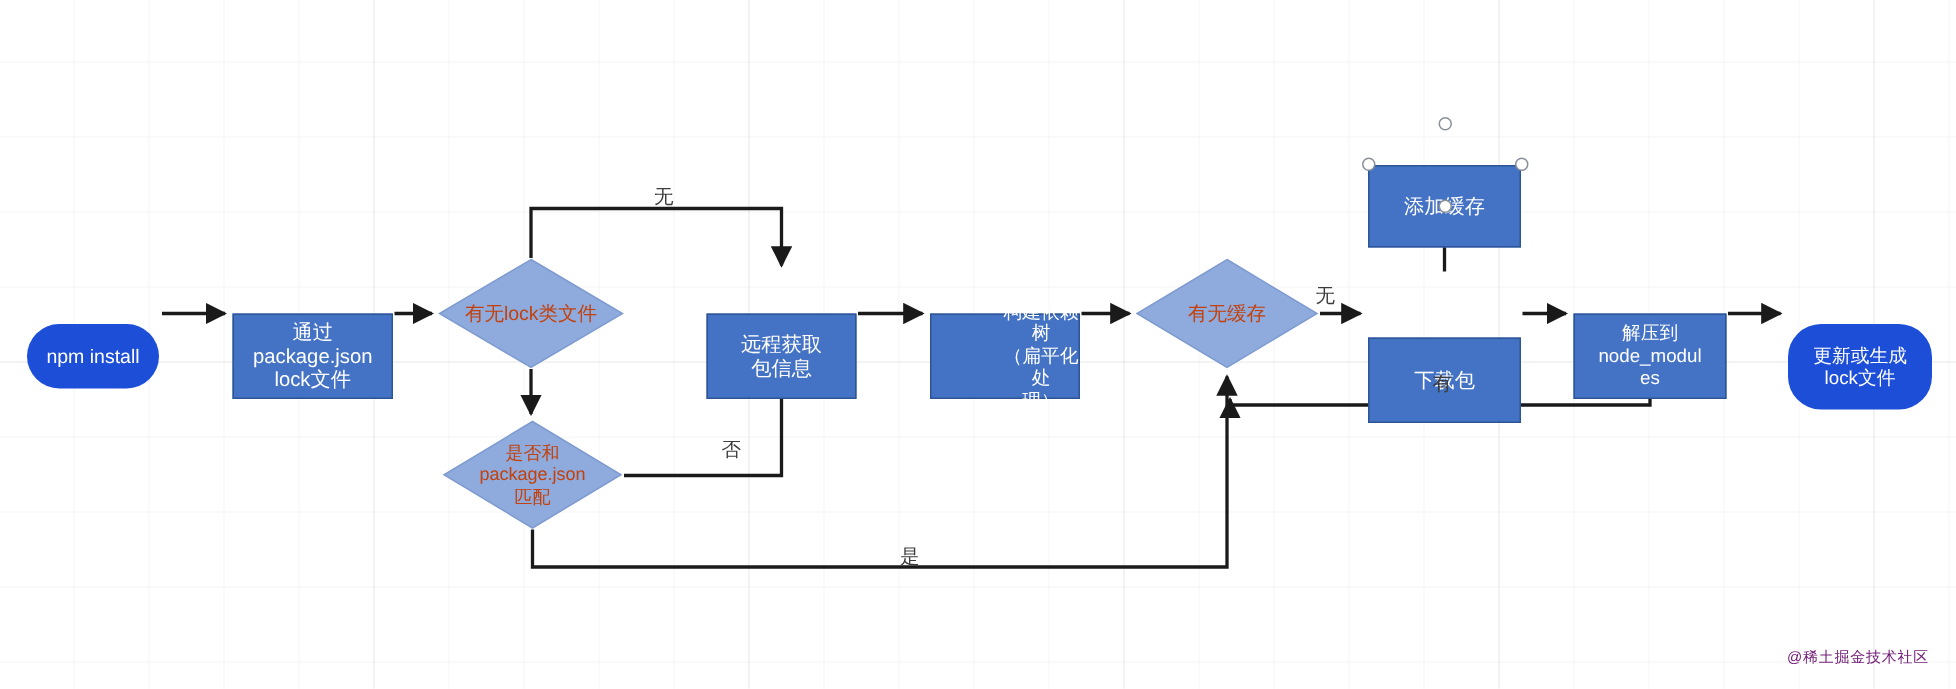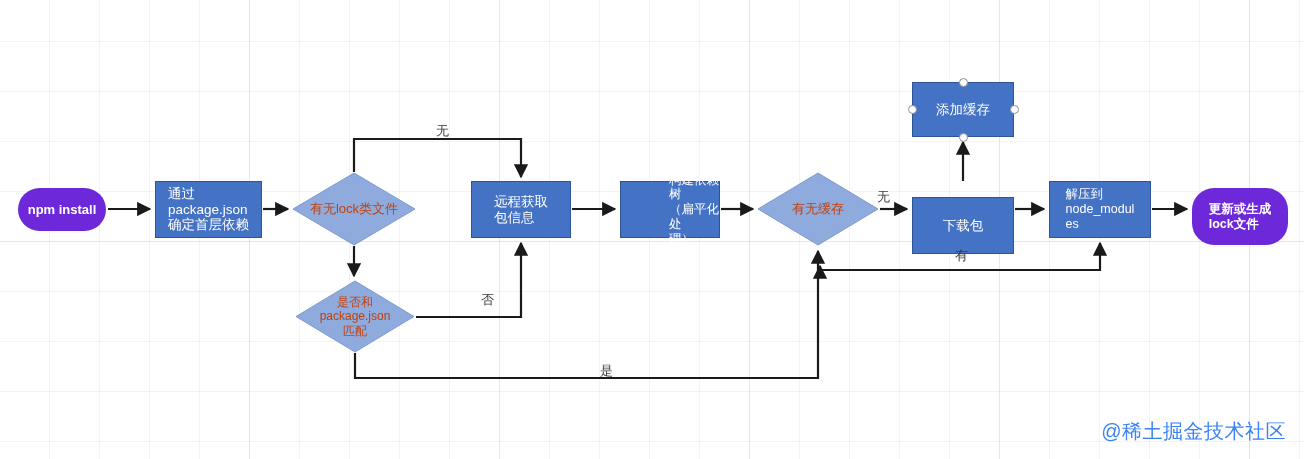--- a/index.html
+++ b/index.html
@@ -25,30 +25,30 @@
       linear-gradient(to right, rgba(0,0,0,0.055) 1px, transparent 1px),
       linear-gradient(to bottom, rgba(0,0,0,0.055) 1px, transparent 1px);
     background-size:250px 250px;
     background-position:-1px -9px;
     pointer-events:none;
   }
   .node{
     position:absolute;
     box-sizing:border-box;
     display:flex;align-items:center;justify-content:center;
-    text-align:left;
+    text-align:center;
     color:#ffffff;
     line-height:1.18;
     white-space:pre-line;
+    margin-top:28px;
   }
   .terminator{
-    background:#6d28d9;
+    background:#1d4ed8;
     border-radius:22px;
     font-size:13px;
-    font-weight:bold;
   }
   .process{
     background:#4472c4;
     border:1px solid #2d5596;
     font-size:13.5px;
   }
   .decision-wrap{
     position:absolute;
   }
   .decision-wrap svg{position:absolute;left:0;top:0;}
@@ -70,22 +70,22 @@
     width:9px;height:9px;
     margin-left:-4.5px;margin-top:-4.5px;
     border-radius:50%;
     background:#ffffff;
     border:1px solid #8a9099;
     box-sizing:border-box;
   }
   #watermark{
     position:absolute;
     right:18px;bottom:14px;
-    color:#3b82f6;
-    font-size:20px;
+    color:#701a75;
+    font-size:10px;
     letter-spacing:0.5px;
     white-space:nowrap;
     margin-left:14px;
   }
 </style>
 </head>
 <body>
 
 <div id="canvas"></div>
 <div id="grid-strong"></div>
@@ -123,21 +123,21 @@
     <path d="M 1015 209 L 1044 209" marker-end="url(#arrow)"></path>
 
     <path d="M 1152 209 L 1187 209" marker-end="url(#arrow)"></path>
   </g>
 </svg>
 
 <div class="node terminator" style="left:18px;top:188px;width:88px;height:43px;">npm install</div>
 
 <div class="node process" style="left:155px;top:181px;width:107px;height:57px;">通过
 package.json
-确定首层依赖</div>
+lock文件</div>
 
 <div class="decision-wrap" style="left:292px;top:172px;width:124px;height:74px;">
   <svg width="124" height="74">
     <polygon points="62,1 123,37 62,73 1,37" fill="#8faadc" stroke="#7e9bd0" stroke-width="1"></polygon>
   </svg>
   <div class="decision-label">有无lock类文件</div>
 </div>
 
 <div class="decision-wrap" style="left:295px;top:280px;width:120px;height:73px;">
   <svg width="120" height="73">

